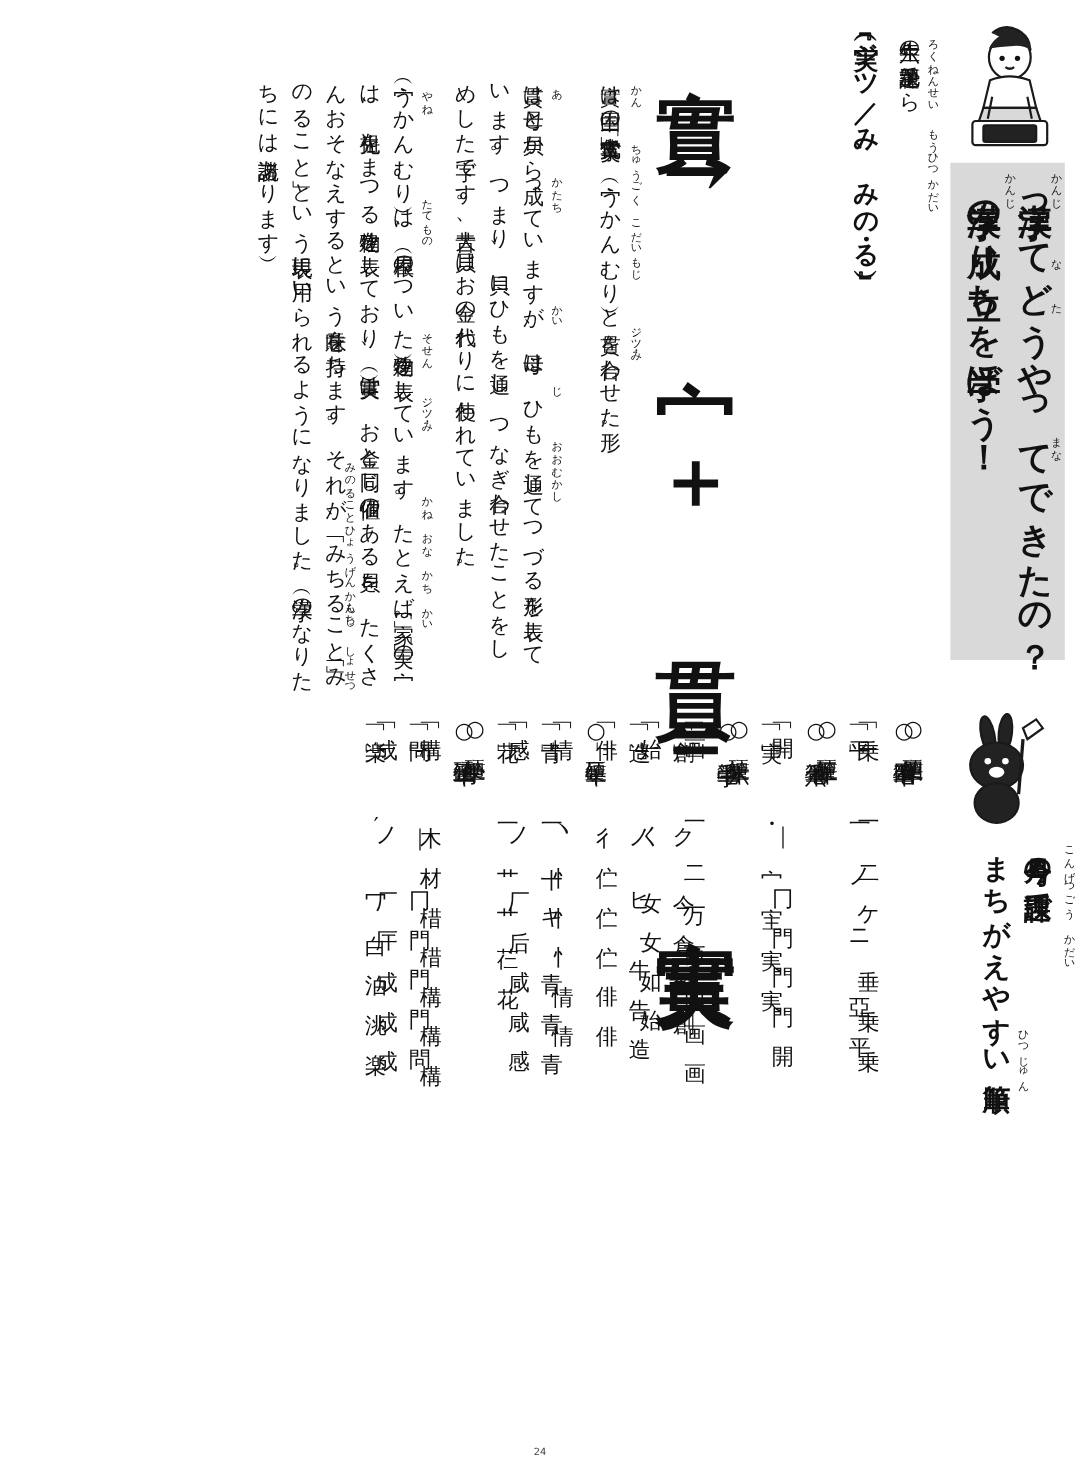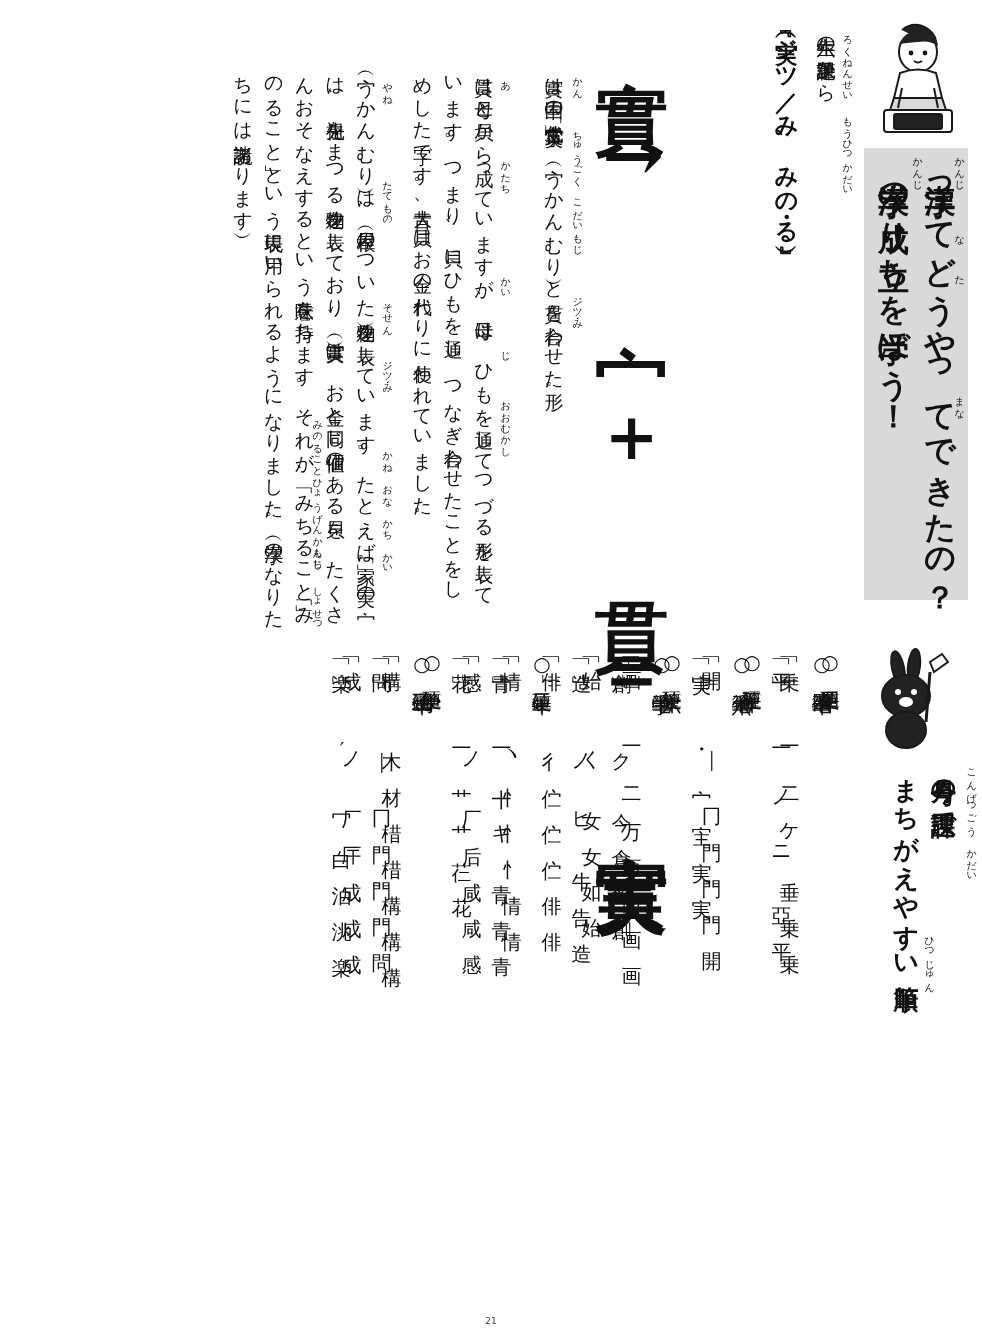--- a/index.html
+++ b/index.html
@@ -419,14 +419,14 @@
       <span class="oitem">｜ 冂 門 門 門 問</span>
     </div>
     <div class="ogroup" style="right:480px; top:0px;">
       <span class="oitem">「楽」</span>
     </div>
     <div class="ogroup" style="right:480px; top:86px;">
       <span class="oitem">′ 冖 白 泊 洮 楽</span>
     </div>
   </div>
 
-  <div class="pagenum">21</div>
+  <div class="pagenum">24</div>
 </div>
 
 </body></html>

